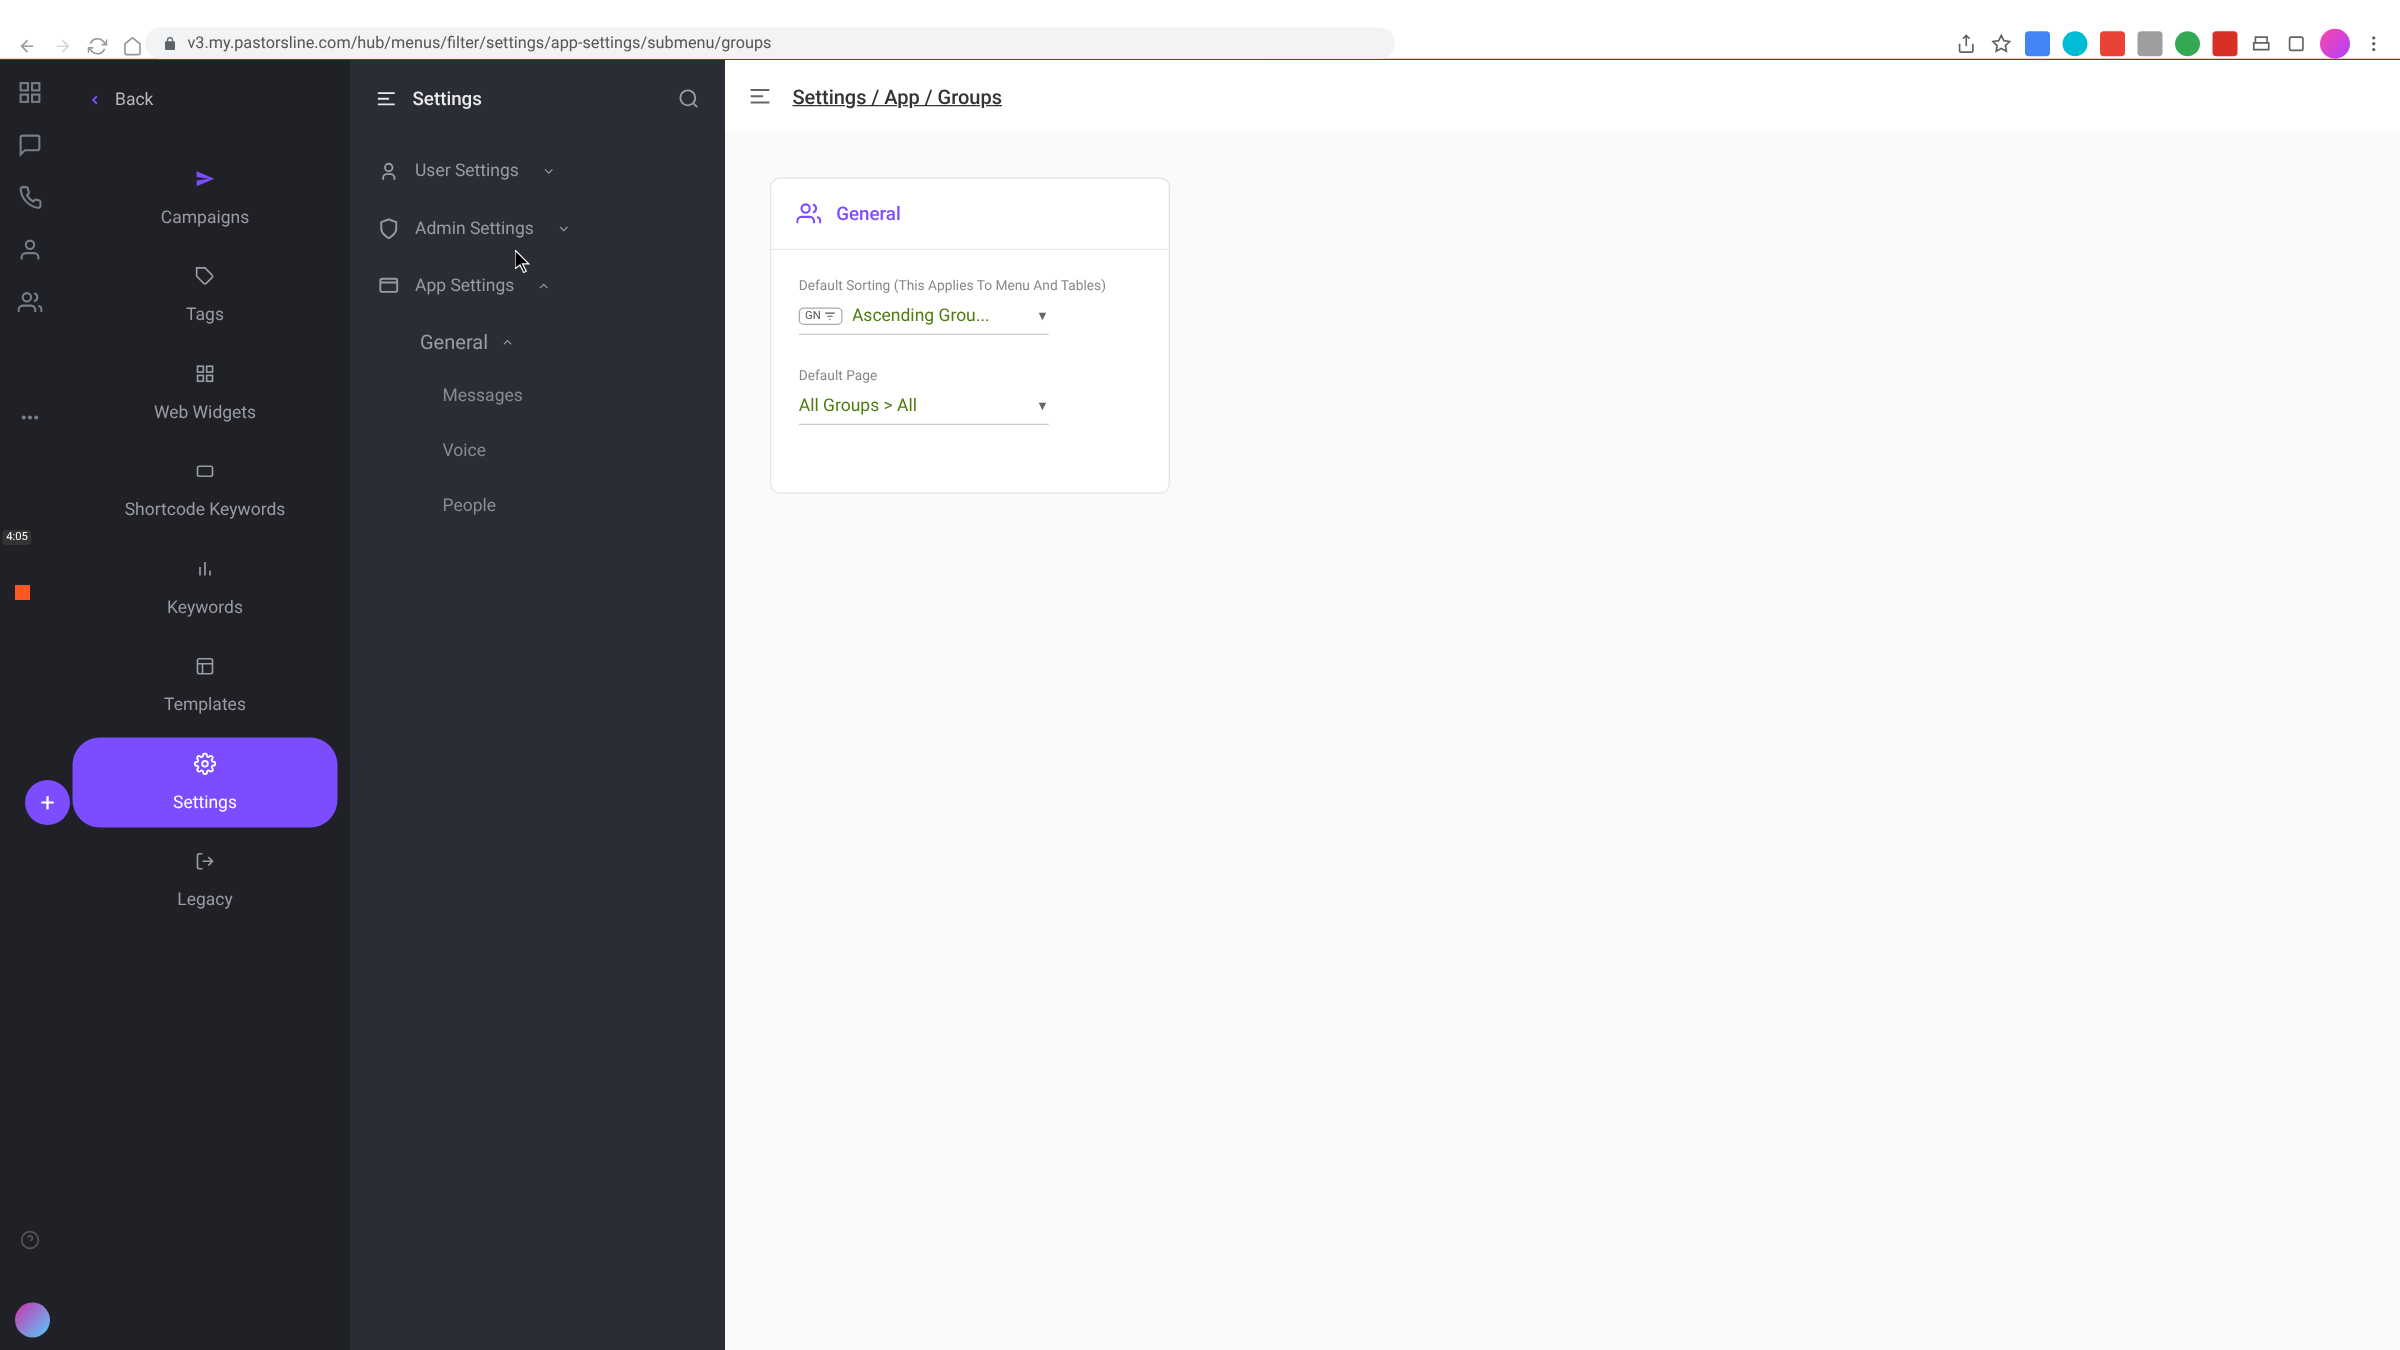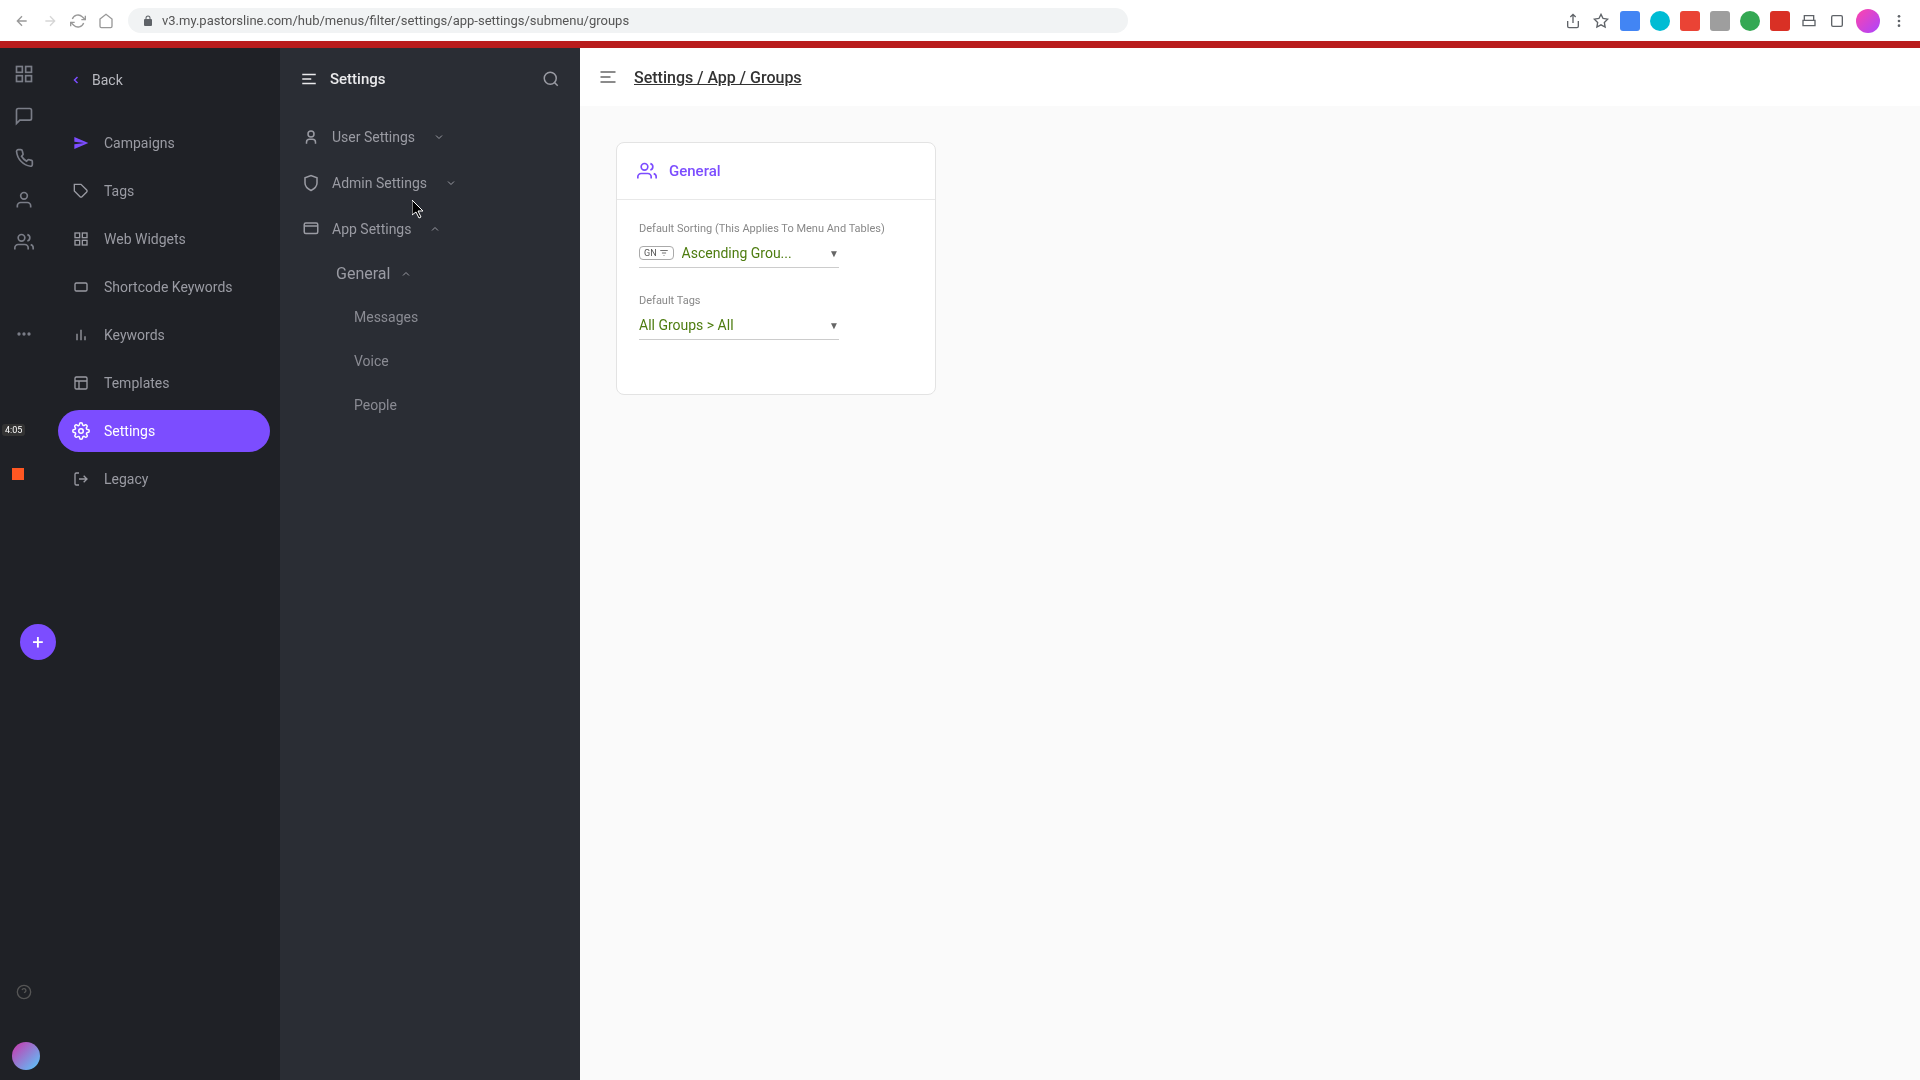--- a/index.html
+++ b/index.html
@@ -1,19 +1,19 @@
 <!DOCTYPE html>
 <html><head>
 <meta charset="utf-8">
 <style>
 * { margin: 0; padding: 0; box-sizing: border-box; font-family: -apple-system, BlinkMacSystemFont, "Segoe UI", Roboto, sans-serif; }
 body { background: #fff; overflow: hidden; }
 
 
-.browser-chrome { height: 48px; background: #fff; border-bottom: 7px solid #b91c1c; display: flex; align-items: center; padding: 0 12px; gap: 12px; position: relative; }
+.browser-chrome { height: 48px; background: #fff; border-bottom: 1px solid #b91c1c; display: flex; align-items: flex-end; padding: 0 12px; gap: 0; position: relative; }
 .nav-arrows { display: flex; gap: 8px; color: #888; }
 .nav-btn { width: 20px; height: 20px; display: flex; align-items: center; justify-content: center; cursor: pointer; color: #999; }
 .url-bar { flex: 1; display: flex; align-items: center; gap: 8px; background: #f1f3f4; border-radius: 16px; padding: 5px 14px; font-size: 13px; color: #555; max-width: 1000px; }
 .lock-icon { color: #5f6368; }
 .browser-actions { display: flex; gap: 10px; align-items: center; margin-left: auto; }
 .browser-icon { width: 18px; height: 18px; display: flex; align-items: center; justify-content: center; color: #5f6368; }
 .ext-icon { width: 20px; height: 20px; border-radius: 3px; }
 .ext-blue { background: #4285f4; }
 .ext-cyan { background: #00bcd4; }
 .ext-red { background: #ea4335; }
@@ -31,21 +31,21 @@
 .rail-timer { position: absolute; left: 2px; top: 376px; color: #fff; font-size: 9px; background: #333; padding: 1px 3px; border-radius: 3px; }
 .rail-rec { width: 12px; height: 12px; background: #ff5722; position: absolute; left: 12px; top: 420px; }
 .fab { position: absolute; bottom: 420px; left: 20px; width: 36px; height: 36px; background: #7c4dff; border-radius: 50%; color: #fff; display: flex; align-items: center; justify-content: center; font-size: 20px; cursor: pointer; }
 .rail-avatar { position: absolute; bottom: 10px; left: 12px; width: 28px; height: 28px; border-radius: 50%; background: linear-gradient(135deg, #c3a, #5cf); }
 .rail-help { position: absolute; bottom: 80px; left: 16px; color: #555; }
 
 
 .sidebar1 { width: 232px; background: #1f2126; padding: 14px 10px; }
 .back-btn { display: flex; align-items: center; gap: 10px; color: #b8b9bf; padding: 10px 12px; cursor: pointer; font-size: 14px; }
 .nav-list { margin-top: 24px; display: flex; flex-direction: column; gap: 6px; }
-.nav-item { display: flex; align-items: center; gap: 14px; padding: 12px 14px; color: #9a9ba3; font-size: 14px; border-radius: 22px; cursor: pointer; }
+.nav-item { display: flex; align-items: center; gap: 14px; padding: 12px 14px; color: #9a9ba3; font-size: 14px; border-radius: 22px; cursor: pointer; flex-direction: column; }
 .nav-item.active { background: #7c4dff; color: #fff; }
 .nav-icon { width: 18px; height: 18px; display: flex; align-items: center; justify-content: center; }
 
 
 .sidebar2 { width: 300px; background: #2a2d34; padding: 16px 10px; }
 .sb2-header { display: flex; align-items: center; justify-content: space-between; padding: 6px 10px; margin-bottom: 20px; }
 .sb2-title { display: flex; align-items: center; gap: 12px; color: #eaeaec; font-size: 15px; font-weight: 500; }
 .sb2-search { color: #9a9ba3; cursor: pointer; }
 .sb2-section { display: flex; align-items: center; gap: 12px; padding: 14px 12px; color: #9a9ba3; font-size: 14px; cursor: pointer; }
 .sb2-section .chev { margin-left: 6px; }
@@ -383,21 +383,21 @@
                 <span>GN</span>
                 <svg width="10" height="10" viewBox="0 0 24 24" fill="none" stroke="currentColor" stroke-width="2">
                     <path d="M3 6h18M7 12h10M11 18h2"></path>
                   </svg>
               </span>
               <span class="select-text">Ascending Grou...</span>
               <span class="select-caret">▼</span>
             </div>
           </div>
           <div class="field">
-            <span class="field-label">Default Tags</span>
+            <span class="field-label">Default Page</span>
             <div class="select-box">
               <span class="select-text">All Groups &gt; All</span>
               <span class="select-caret">▼</span>
             </div>
           </div>
         </div>
       </div>
     </div>
   </div>
 </div>

